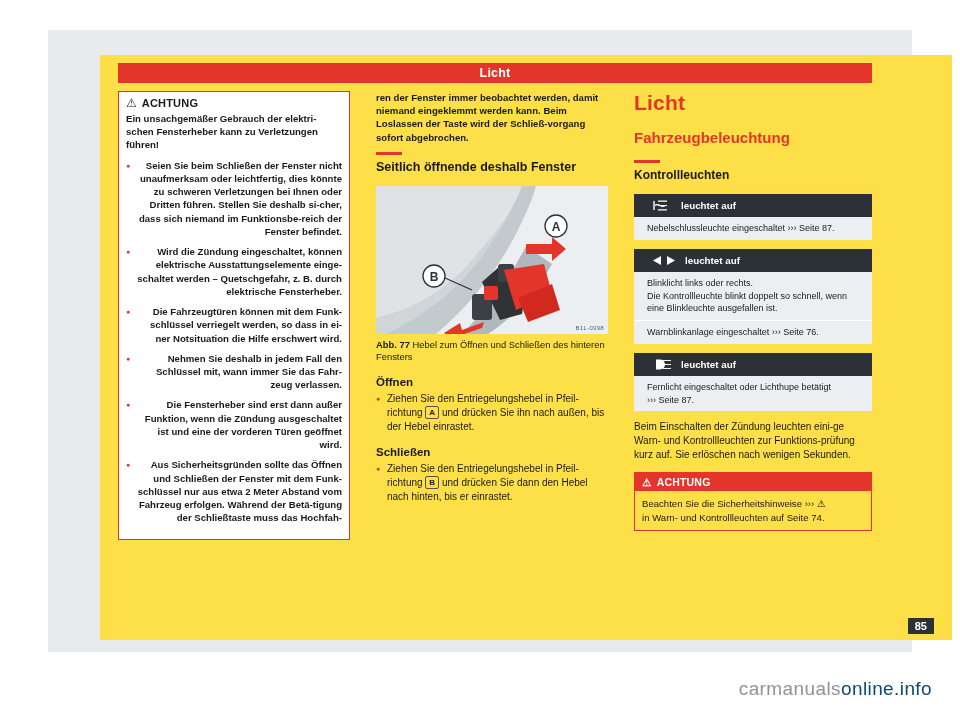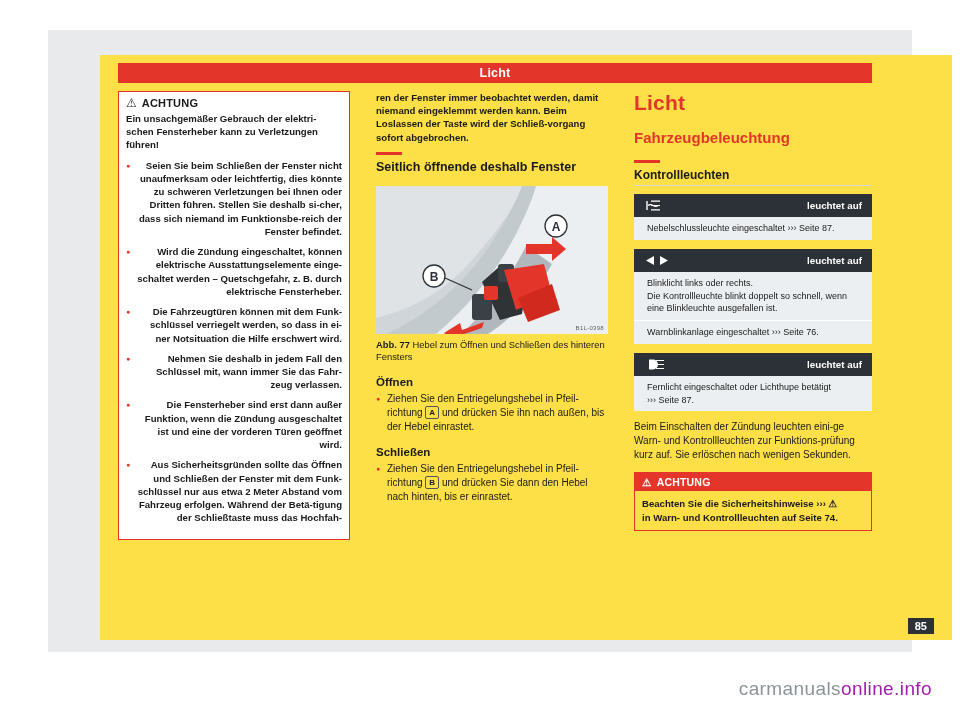--- a/index.html
+++ b/index.html
@@ -243,25 +243,25 @@
     background: #d4d7d9;
   }
 
   
   .ind-block { margin-bottom: 9px; }
   .ind-head {
     background: #2b3136;
     color: #ffffff;
     display: flex;
     align-items: center;
-    padding: 4px 10px;
+    gap: 8px;
+    padding: 4px 17px;
     font-size: 9.8px;
     font-weight: bold;
     height: 15px;
-    justify-content: space-between;
   }
   .ind-sym {
     min-width: 22px;
     height: 15px;
     display: flex;
     align-items: center;
     justify-content: center;
   }
   .ind-row {
     background: #eceff1;
@@ -288,21 +288,21 @@
     gap: 5px;
     padding: 3px 7px;
     font-size: 10.5px;
     font-weight: bold;
     letter-spacing: 0.2px;
   }
   .warn-body2 {
     padding: 6px 7px;
     font-size: 9.6px;
     line-height: 1.4;
-    font-weight: bold;
+    font-weight: normal;
     color: #1a1a1a;
   }
 
   .page-num {
     position: absolute;
     right: 18px;
     bottom: 6px;
     background: #2b3136;
     color: #ffffff;
     font-size: 11px;
@@ -311,21 +311,21 @@
   }
 
   .watermark {
     position: absolute;
     right: 28px;
     bottom: 8px;
     font-size: 19px;
     color: #8d9499;
     letter-spacing: 0.4px;
   }
-  .watermark .lite { color: #a21caf; }
+  .watermark .lite { color: #0c4a6e; }
 </style>
 </head>
 <body>
 
 <div class="page-wrap">
   <div class="gray-frame"></div>
   <div class="page">
 
     <div class="page-header">Licht</div>
 

